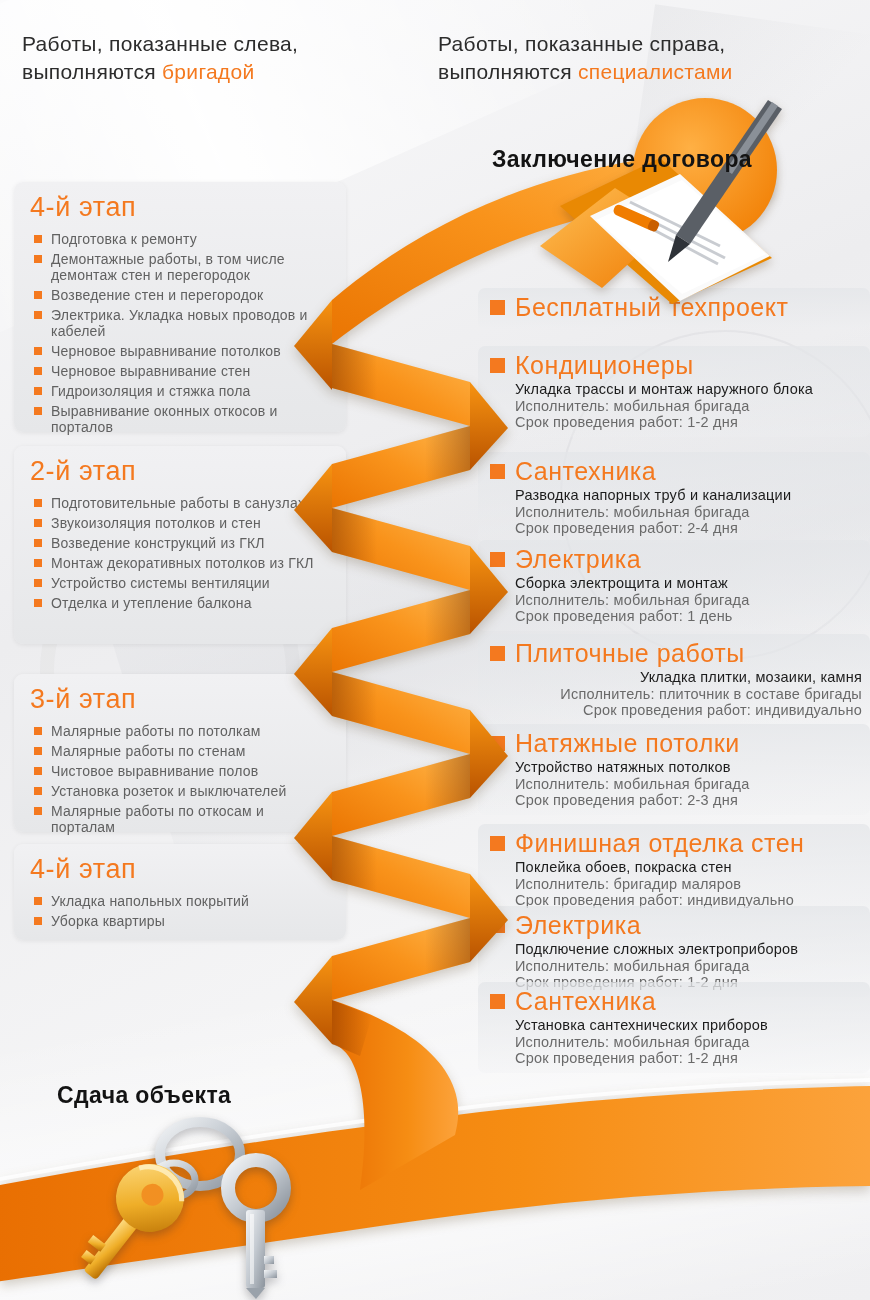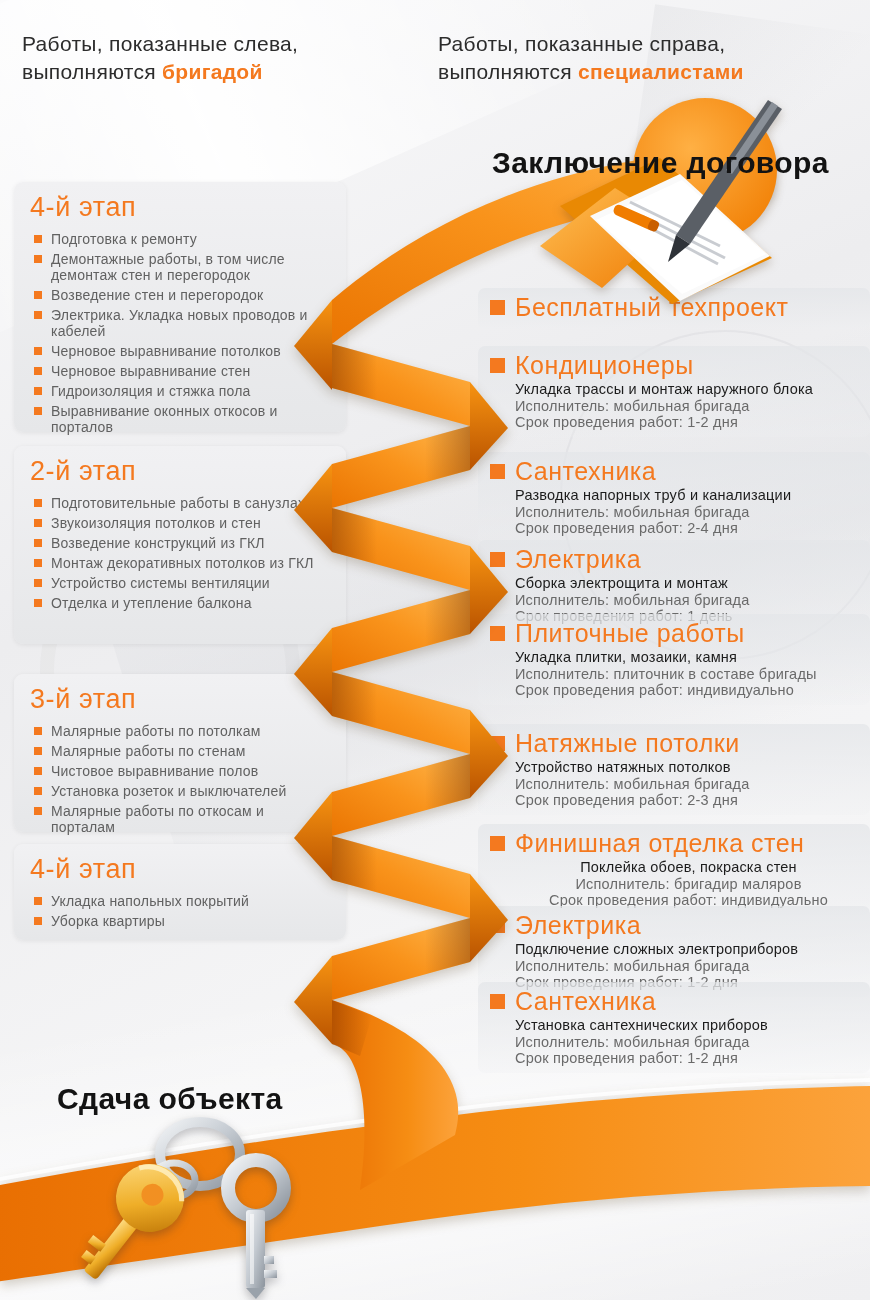--- a/index.html
+++ b/index.html
@@ -18,21 +18,21 @@
   .bg-streak.s3{left:-60px;top:960px;width:1100px;height:380px;transform:rotate(-10deg);
     background:linear-gradient(180deg,rgba(255,255,255,0),rgba(255,255,255,.75) 55%,rgba(255,255,255,0));}
   .bg-circle{position:absolute;border-radius:50%;border:2px solid rgba(110,115,125,.07);}
   .bg-circle.c1{left:560px;top:330px;width:330px;height:330px;}
   .bg-circle.c2{left:40px;top:540px;width:260px;height:260px;border-width:14px;border-color:rgba(150,153,160,.06);}
   .bg-tri{position:absolute;left:640px;top:20px;width:240px;height:200px;
     background:linear-gradient(125deg,rgba(150,153,160,.10),rgba(150,153,160,0) 60%);transform:rotate(8deg);}
 
   
   .hdr{position:absolute;top:30px;text-align:left;color:#2c2c2c;font-size:21px;line-height:28px;letter-spacing:.3px;z-index:4;}
-  .hdr .accent{color:#f4791f;font-weight:bold;}
+  .hdr .accent{color:#f4791f;font-weight:normal;}
   .hdr.left{left:22px;width:400px;}
   .hdr.right{left:438px;width:424px;}
 
   
   .stage-panel{position:absolute;left:14px;width:332px;border-radius:9px;z-index:1;
     background:linear-gradient(180deg,#f1f1f3 0%,#e6e7e9 100%);
     box-shadow:0 1px 5px rgba(0,0,0,.07);padding:8px 12px 0 16px;}
   .stage-title{color:#f4791f;font-size:27px;line-height:30px;font-weight:400;letter-spacing:.6px;margin:2px 0 9px 0;}
   .stage-list{list-style:none;margin:4px;padding:0;}
   .stage-item{display:flex;gap:9px;margin:0 0 4px 0;color:#616161;font-size:14px;line-height:16px;letter-spacing:.2px;}
@@ -43,21 +43,21 @@
     background:linear-gradient(180deg,rgba(228,230,233,.75),rgba(238,239,241,.25));
     padding:5px 8px 7px 12px;}
   .section-head{display:flex;gap:10px;align-items:flex-start;}
   .section-head .sqb{flex:0 0 auto;width:15px;height:15px;background:#f4791f;margin-top:7px;}
   .section-title{color:#f4791f;font-size:25px;line-height:29px;font-weight:400;letter-spacing:.5px;}
   .section-body{margin-left:25px;margin-top:1px;}
   .section-sub{color:#1c1c1c;font-weight:normal;font-size:14.5px;line-height:17px;letter-spacing:.2px;}
   .section-line{color:#6a6a6a;font-size:14.5px;line-height:16px;letter-spacing:.2px;}
 
   
-  .milestone{position:absolute;font-size:30px;font-weight:bold;color:#131313;letter-spacing:.4px;z-index:4;}
+  .milestone{position:absolute;font-size:23px;font-weight:bold;color:#131313;letter-spacing:.4px;z-index:4;}
   .milestone.contract{left:492px;top:146px;}
   .milestone.handover{left:57px;top:1082px;}
 
   
   svg.ribbon{position:absolute;left:0;top:0;z-index:2;pointer-events:none;
     filter:drop-shadow(0 5px 6px rgba(70,45,10,.22));}
   svg.folder{position:absolute;left:520px;top:96px;z-index:3;pointer-events:none;
     filter:drop-shadow(0 4px 5px rgba(70,45,10,.25));}
   svg.keys{position:absolute;left:78px;top:1106px;z-index:3;pointer-events:none;
     filter:drop-shadow(0 4px 5px rgba(40,40,45,.30));}
@@ -335,21 +335,21 @@
       <span class="sqb"></span>
       <div class="section-title">Электрика</div>
     </div>
     <div class="section-body">
       <div class="section-sub">Сборка электрощита и монтаж</div>
       <div class="section-line">Исполнитель: мобильная бригада</div>
       <div class="section-line">Срок проведения работ: 1 день</div>
     </div>
   </div>
 
-  <div class="section" style="top:614px;">
+  <div class="section" style="top:634px;text-align:right;">
     <div class="section-head">
       <span class="sqb"></span>
       <div class="section-title">Плиточные работы</div>
     </div>
     <div class="section-body">
       <div class="section-sub">Укладка плитки, мозаики, камня</div>
       <div class="section-line">Исполнитель: плиточник в составе бригады</div>
       <div class="section-line">Срок проведения работ: индивидуально</div>
     </div>
   </div>
@@ -359,21 +359,21 @@
       <span class="sqb"></span>
       <div class="section-title">Натяжные потолки</div>
     </div>
     <div class="section-body">
       <div class="section-sub">Устройство натяжных потолков</div>
       <div class="section-line">Исполнитель: мобильная бригада</div>
       <div class="section-line">Срок проведения работ: 2-3 дня</div>
     </div>
   </div>
 
-  <div class="section" style="top:824px;text-align:center;">
+  <div class="section" style="top:824px;">
     <div class="section-head">
       <span class="sqb"></span>
       <div class="section-title">Финишная отделка стен</div>
     </div>
     <div class="section-body">
       <div class="section-sub">Поклейка обоев, покраска стен</div>
       <div class="section-line">Исполнитель: бригадир маляров</div>
       <div class="section-line">Срок проведения работ: индивидуально</div>
     </div>
   </div>

